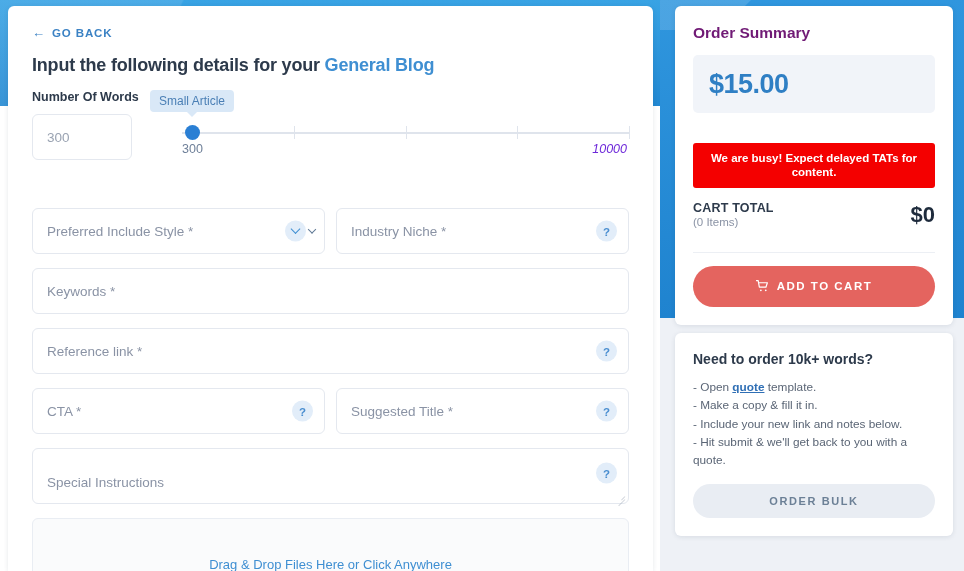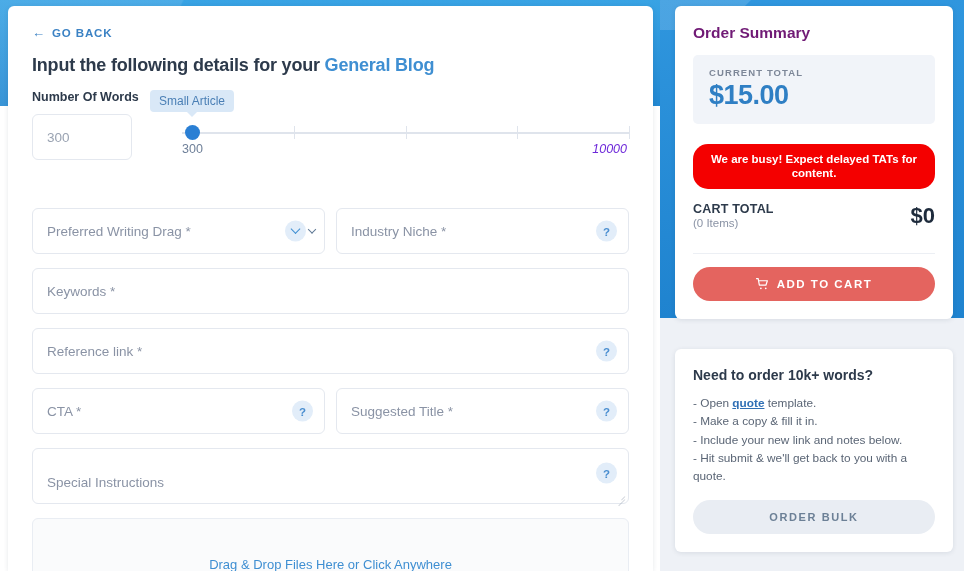--- a/index.html
+++ b/index.html
@@ -317,21 +317,21 @@
     top: 6px;
     left: 675px;
     width: 278px;
   }
   .panel {
     background: #ffffff;
     border-radius: 6px;
     box-shadow: 0 1px 5px rgba(20,40,70,.10);
     padding: 18px;
   }
-  .panel + .panel { margin-top: 30px; }
+  .panel + .panel { margin-top: 8px; }
 
   .panel-title {
     font-size: 15.5px;
     font-weight: 700;
     color: #701a75;
   }
 
   .total-box {
     margin-top: 13px;
     background: #f1f4f9;
@@ -346,24 +346,24 @@
   }
   .total-value {
     margin-top: 2px;
     font-size: 27px;
     font-weight: 700;
     color: #2f7fc4;
     letter-spacing: -.5px;
   }
 
   .alert-banner {
-    margin-top: 20px;
+    margin-top: 30px;
     background: #f40000;
     color: #ffffff;
-    border-radius: 15px;
+    border-radius: 3px;
     padding: 8px 10px;
     text-align: center;
     font-size: 11.5px;
     font-weight: 700;
     line-height: 1.25;
   }
 
   .cart-row {
     margin-top: 13px;
     padding-bottom: 24px;
@@ -387,21 +387,21 @@
     font-size: 22px;
     font-weight: 700;
     color: #1e2b3c;
     line-height: 1;
     margin-top: 3px;
   }
 
   .cart-button {
     margin-top: 13px;
     width: 100%;
-    height: 34px;
+    height: 41px;
     border: none;
     border-radius: 40px;
     background: #e4645f;
     color: #ffffff;
     font-size: 11.5px;
     font-weight: 700;
     letter-spacing: 1.5px;
     font-family: "Liberation Sans", sans-serif;
     display: flex;
     align-items: center;
@@ -480,21 +480,21 @@
           <div class="slider-knob"></div>
         </div>
         <div class="slider-min">300</div>
         <div class="slider-max">10000</div>
       </div>
     </div>
 
     
     <div class="field-row" style="margin-top:48px">
       <div class="field">
-        <span class="ph">Preferred Writing Drag *</span>
+        <span class="ph">Preferred Include Style *</span>
         <span class="dd-icons">
           <span class="dd-circle">
               <i class="chev"></i>
             </span>
           <i class="chev plain"></i>
         </span>
       </div>
       <div class="field">
         <span class="ph">Industry Niche *</span>
         <span class="help-badge">?</span>
@@ -543,21 +543,20 @@
     </div>
 
   </div>
 
   <div class="right-col">
 
     <div class="panel">
       <div class="panel-title">Order Summary</div>
 
       <div class="total-box">
-        <div class="total-label">CURRENT TOTAL</div>
         <div class="total-value">$15.00</div>
       </div>
 
       <div class="alert-banner">We are busy! Expect delayed TATs for content.</div>
 
       <div class="cart-row">
         <div>
           <div class="cart-total-label">CART TOTAL</div>
           <div class="cart-items">(0 Items)</div>
         </div>

